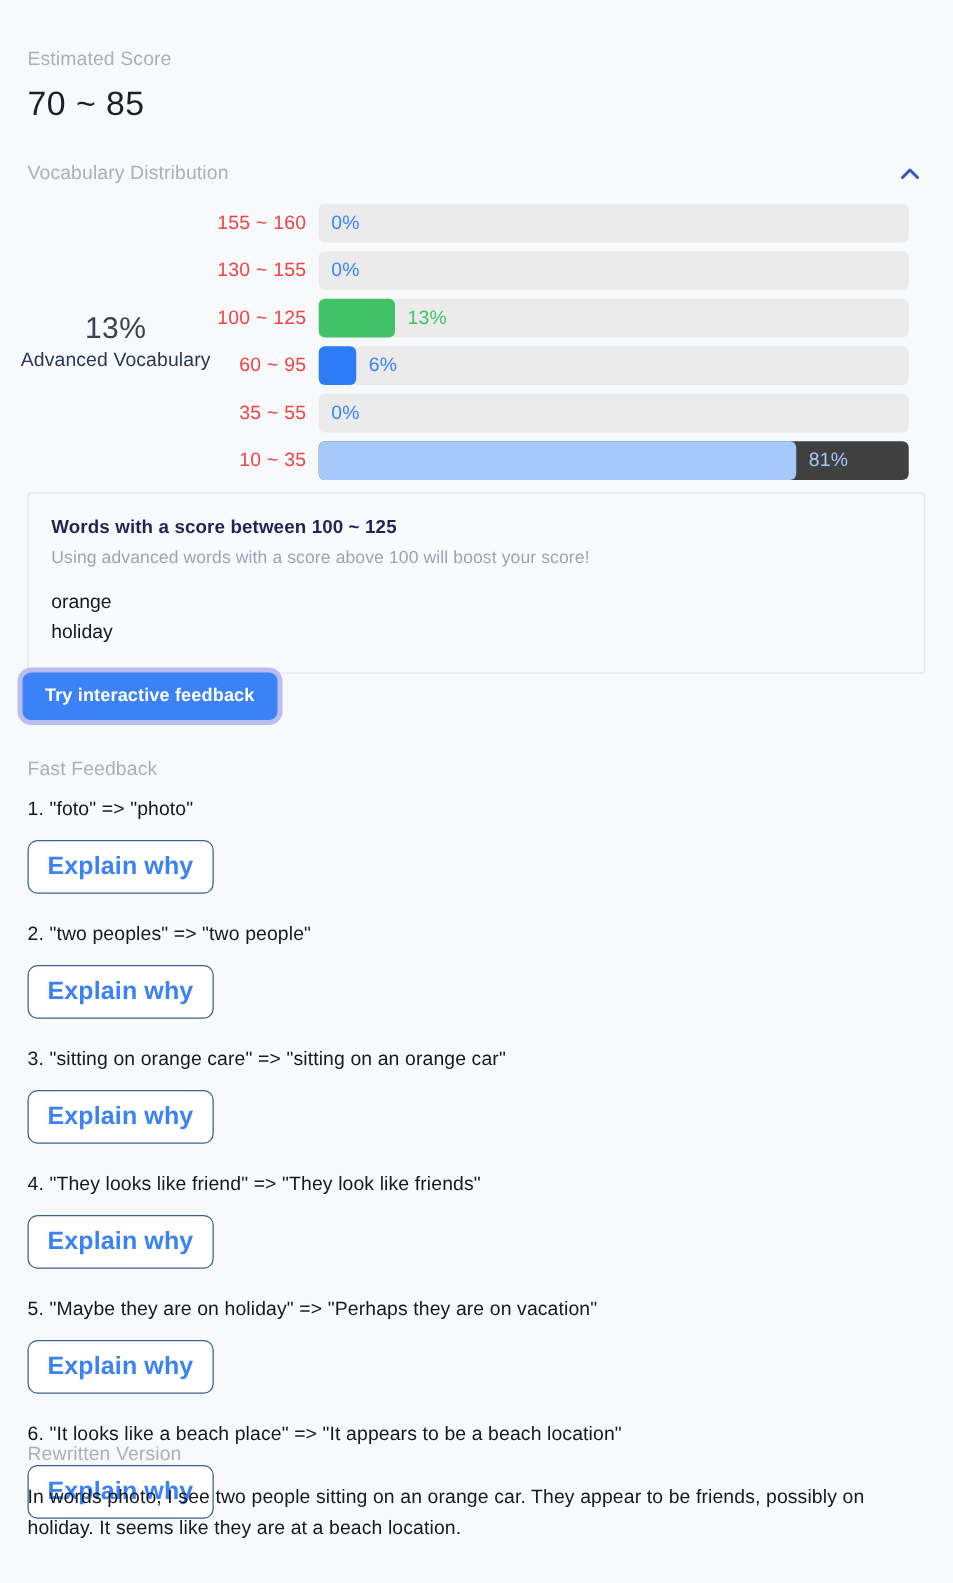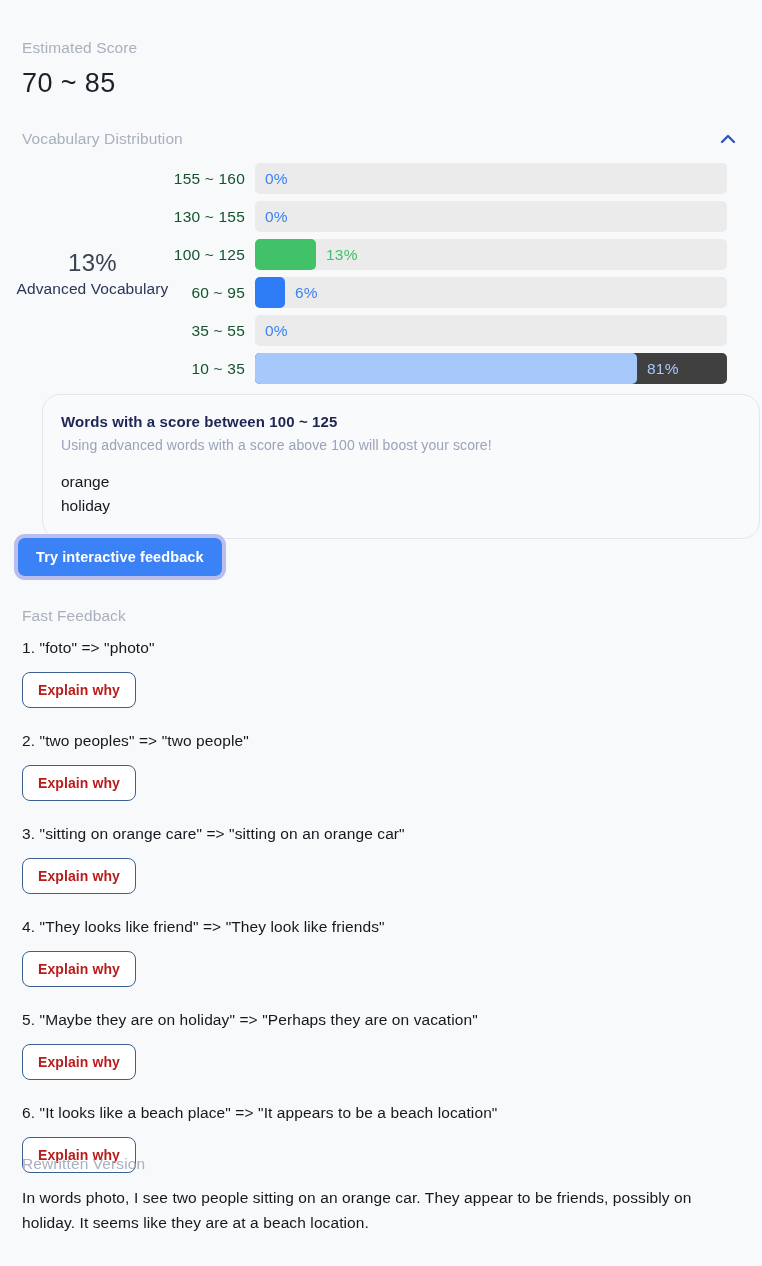--- a/index.html
+++ b/index.html
@@ -85,21 +85,21 @@
     margin-bottom: 7px;
     display: flex;
     align-items: center;
   }
   .row-label {
     width: 255px;
     text-align: right;
     padding-right: 10px;
     box-sizing: border-box;
     font-size: 15.5px;
-    color: #14532d;
+    color: #ef4444;
     letter-spacing: 0.2px;
     white-space: nowrap;
   }
   .track {
     position: relative;
     width: 472px;
     height: 31px;
     background: #ebebeb;
     border-radius: 5px;
     display: flex;
@@ -119,23 +119,22 @@
   }
 
   
   .words-panel {
     position: absolute;
     left: 22px; top: 394px;
     width: 718px;
     box-sizing: border-box;
     background: #f8fafc;
     border: 1px solid #e3e6ea;
-    border-radius: 18px;
+    border-radius: 3px;
     padding: 18px 18px 20px 18px;
-    margin-left: 20px;
   }
   .words-title {
     font-size: 15px;
     font-weight: bold;
     color: #1e2555;
     letter-spacing: 0.1px;
   }
   .words-sub {
     margin-top: 7px;
     font-size: 14px;
@@ -182,22 +181,22 @@
     color: #15181f;
     letter-spacing: 0.1px;
     line-height: 21px;
     padding-top: 0;
   }
   .explain-btn {
     display: inline-block;
     margin-top: 14px;
     margin-bottom: 22px;
     background: #ffffff;
-    color: #b91c1c;
-    font-size: 14px;
+    color: #3b82f6;
+    font-size: 20px;
     font-weight: bold;
     letter-spacing: 0.1px;
     padding: 9px 15px;
     border: 1px solid #3c6090;
     border-radius: 8px;
     cursor: pointer;
     font-family: "Liberation Sans", sans-serif;
   }
 
   

